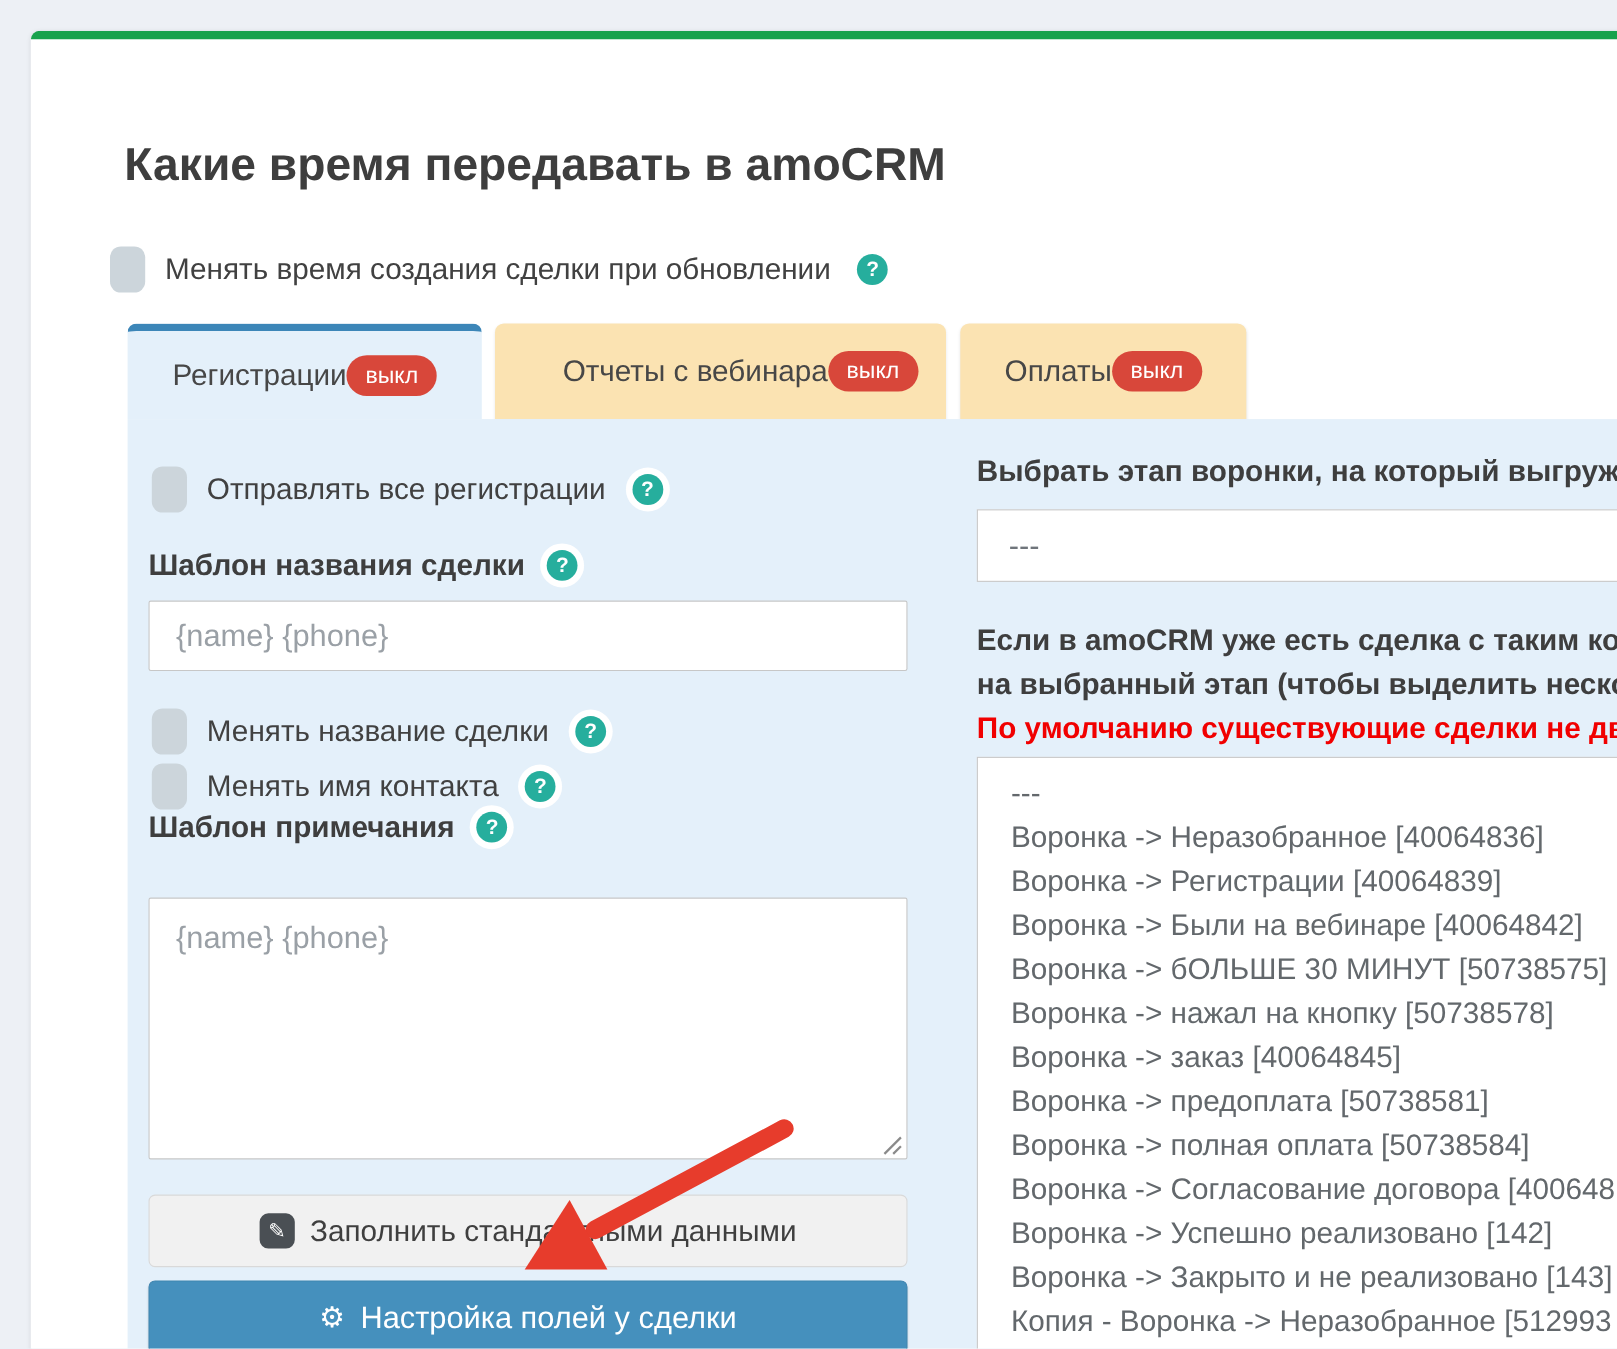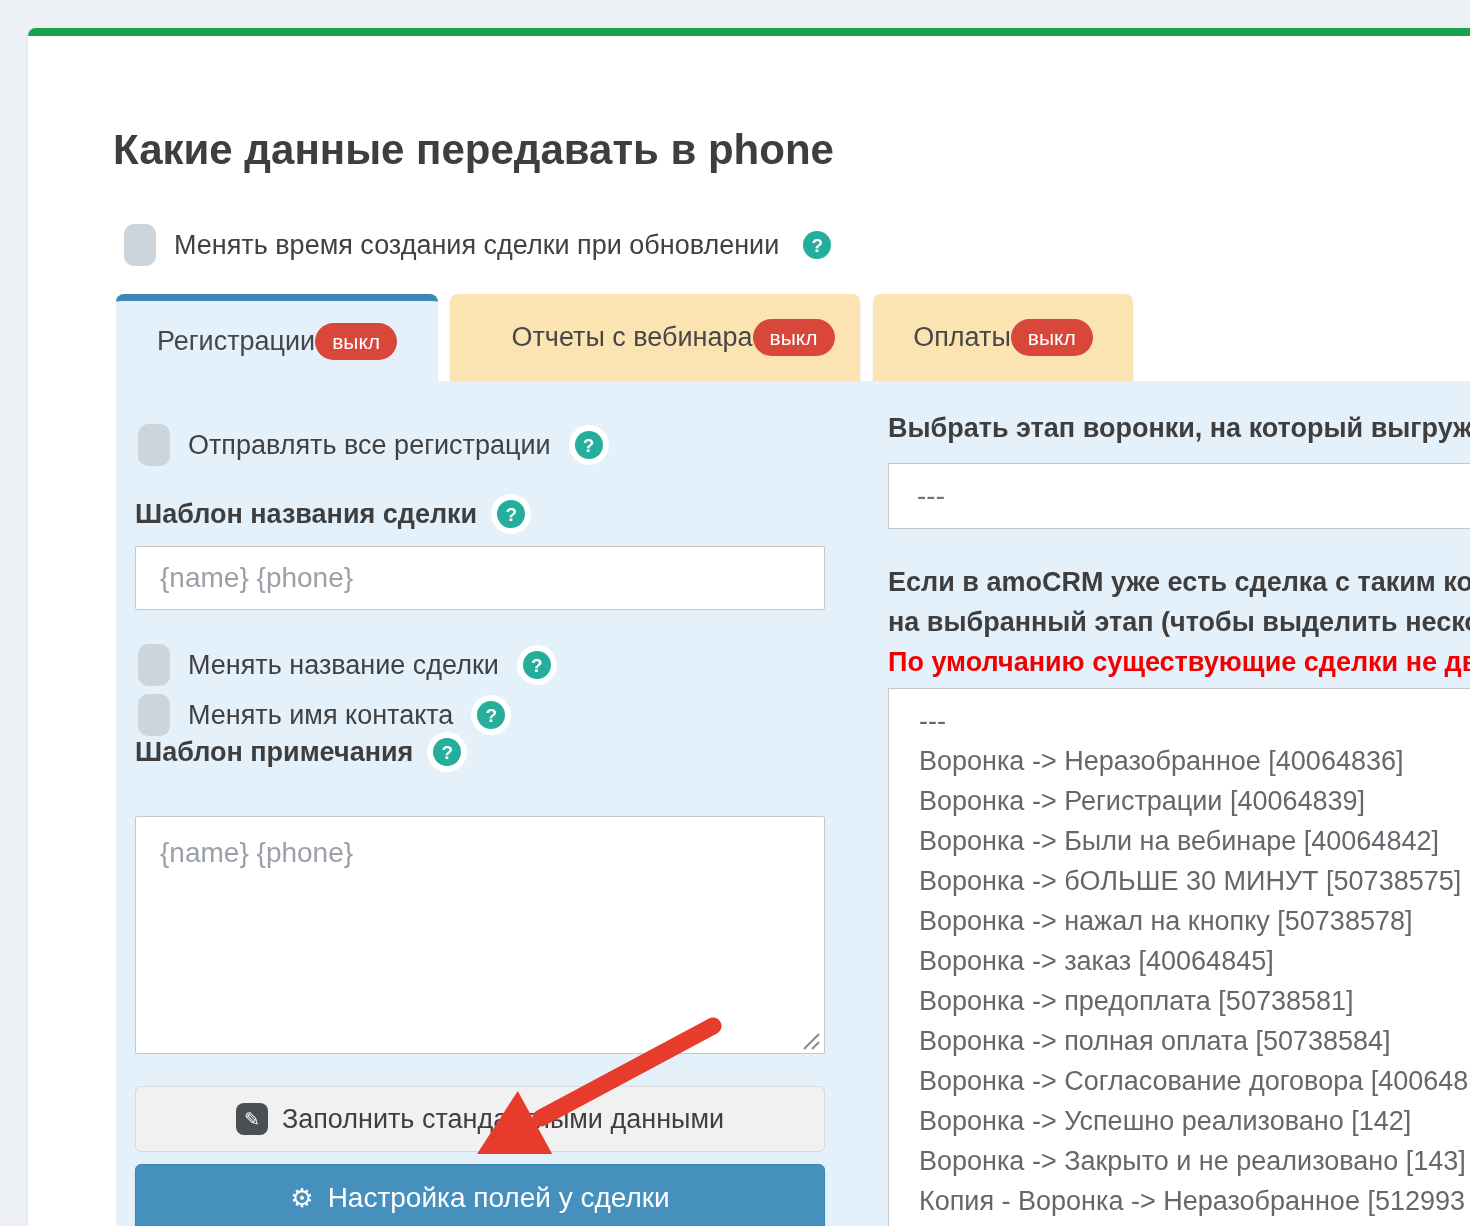--- a/index.html
+++ b/index.html
@@ -121,23 +121,23 @@
   .stage-option {
     font-size:27px; color:#63686c; line-height:40px; white-space:nowrap; cursor:pointer;
   }
   .arrow-overlay { position:absolute; left:445px; top:1008px; width:280px; height:170px; pointer-events:none; }
 </style>
 </head>
 <body>
 
 <div class="card">
 
-  <h1 class="page-title">Какие данные передавать в phone</h1>
-
-  <div class="cb-row" style="left:96px; top:188px;">
+  <h1 class="page-title">Какие время передавать в amoCRM</h1>
+
+  <div class="cb-row" style="left:72px; top:188px;">
     <span class="checkbox"></span>
     <span class="cb-label">Менять время создания сделки при обновлении</span>
     <span class="help">
         <span class="help-inner">?</span>
       </span>
   </div>
 
   <div class="tab tab-active">
     <span>Регистрации</span>
     <span class="badge">выкл</span>

